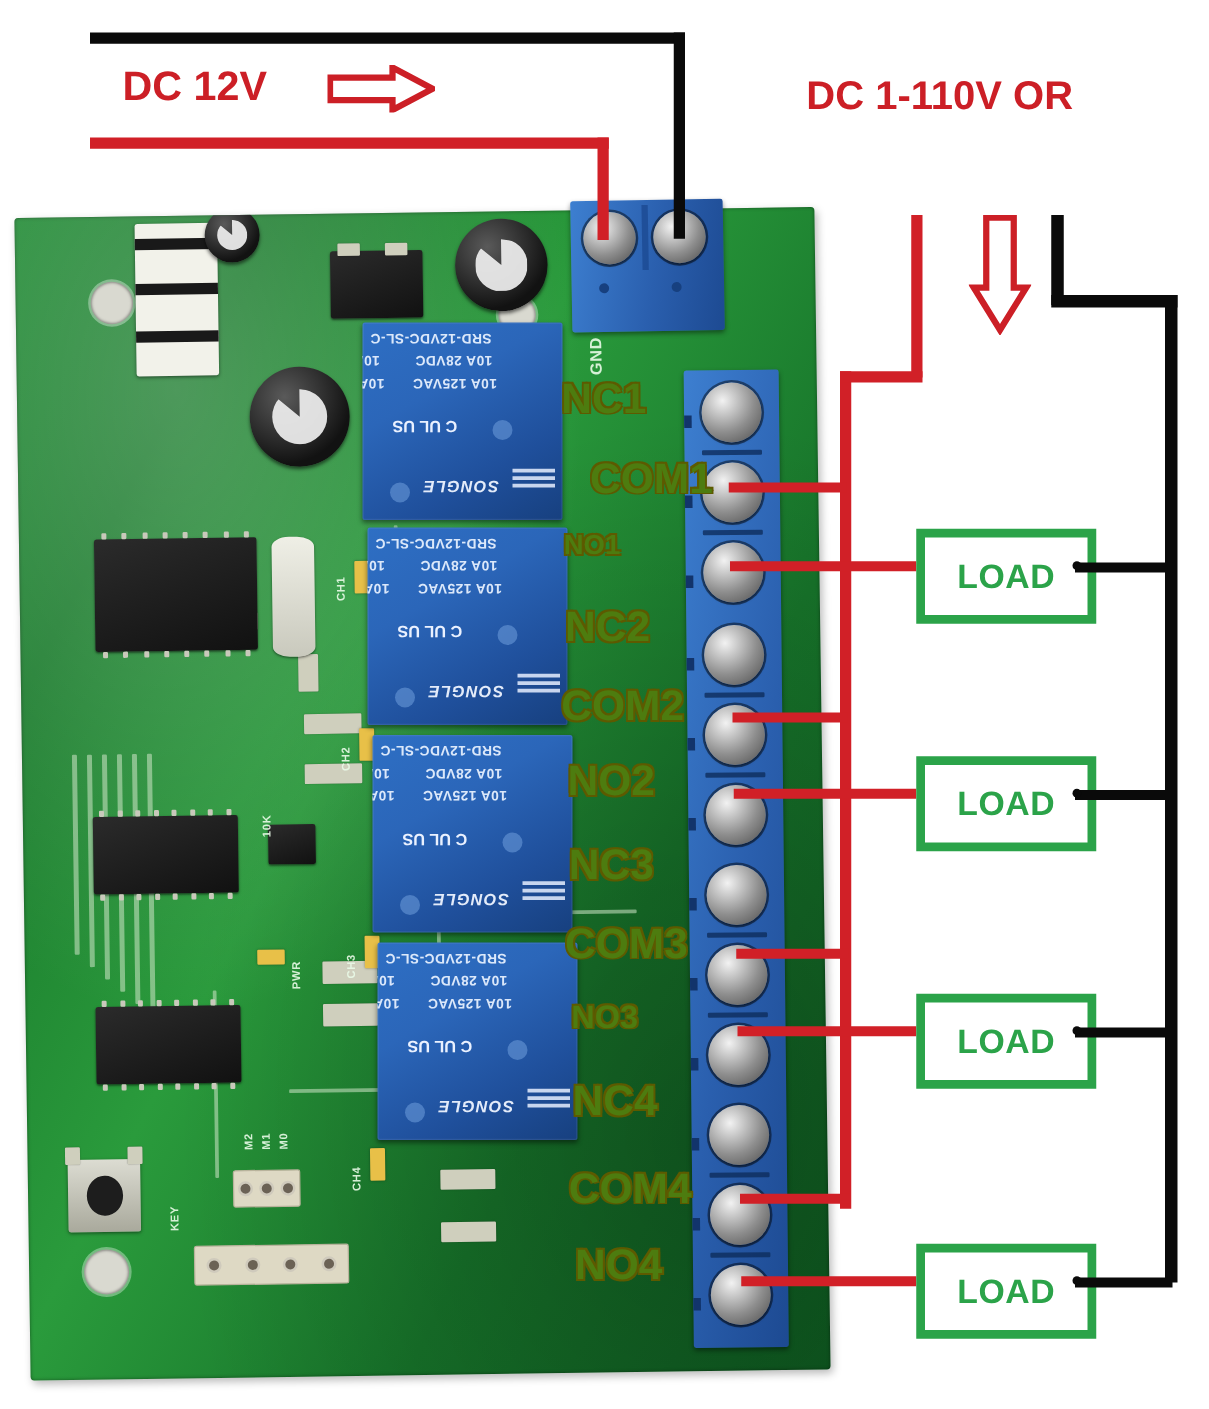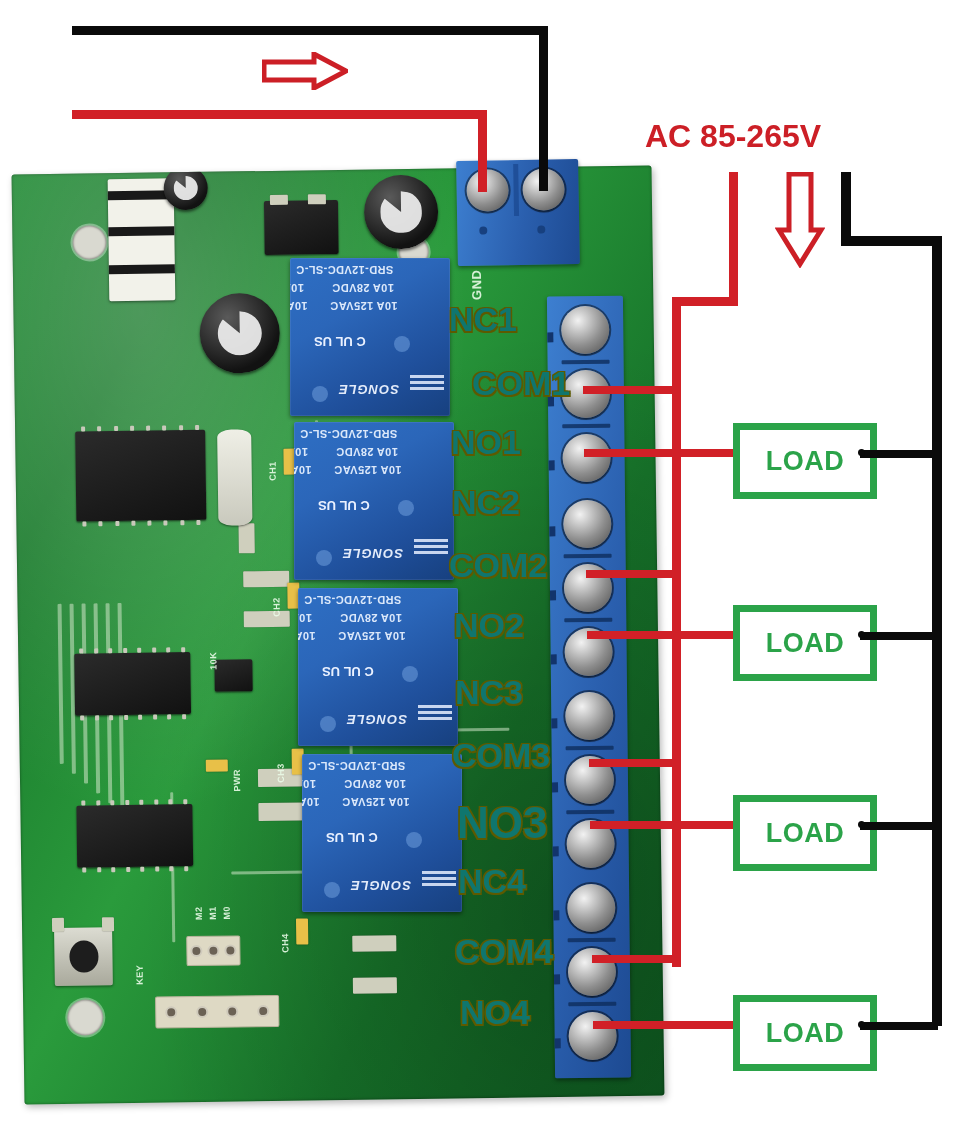--- a/index.html
+++ b/index.html
@@ -72,21 +72,21 @@
   .screw{position:absolute;border-radius:50%;
      background:radial-gradient(circle at 35% 30%,#f2f2f2,#8e8e8e 55%,#4a4a4a 100%);
      box-shadow:0 0 0 2px rgba(0,0,0,.45), 0 1px 2px rgba(0,0,0,.5);}
   .slot{position:absolute;height:4px;background:#0e2d5c;border-radius:1px;opacity:.8;}
 
   
   .w{position:absolute;}
   .wr{background:#d12027;}
   .wk{background:#0a0a0a;}
   .lbl-red{position:absolute;color:#cc1f26;font-weight:bold;white-space:nowrap;}
-  .lbl-yellow{position:absolute;color:#0f766e;font-weight:bold;white-space:nowrap;
+  .lbl-yellow{position:absolute;color:#4d7c0f;font-weight:bold;white-space:nowrap;
      text-shadow:-1.5px -1.5px 0 #5d5a00, 1.5px -1.5px 0 #5d5a00,
                  -1.5px 1.5px 0 #5d5a00, 1.5px 1.5px 0 #5d5a00;}
   .loadbox{position:absolute;border:7px solid #2ba349;background:#fff;
      display:flex;align-items:center;justify-content:center;}
   .loadbox span{color:#2ba349;font-size:27px;font-weight:bold;letter-spacing:.5px;}
   .dotjoint{position:absolute;width:7px;height:7px;background:#0a0a0a;border-radius:50%;}
   .arrow-r{position:absolute;}
   .arrow-d{position:absolute;}
 </style>
 </head>
@@ -362,25 +362,26 @@
     <div style="position:absolute;left:0;top:678px;width:6px;height:10px;background:#12346b;"></div>
     <div style="position:absolute;left:0;top:742px;width:6px;height:10px;background:#12346b;"></div>
   </div>
 
   <div class="w wk" style="left:72px;top:26px;width:476px;height:9px;"></div>
   <div class="w wk" style="left:539px;top:26px;width:9px;height:165px;"></div>
 
   <div class="w wr" style="left:72px;top:110px;width:415px;height:9px;"></div>
   <div class="w wr" style="left:478px;top:110px;width:9px;height:82px;"></div>
 
+  <div class="lbl-red" style="left:98px;top:50px;font-size:33px;">DC 12V</div>
   <svg class="arrow-r" style="left:262px;top:52px;" width="86" height="38" viewBox="0 0 86 38">
     <polygon points="2,10 52,10 52,2 84,19 52,36 52,28 2,28" fill="none" stroke="#cc1f26" stroke-width="5"></polygon>
   </svg>
 
-  <div class="lbl-red" style="left:645px;top:118px;font-size:32px;">AC 85-265V</div>
+  <div class="lbl-red" style="left:645px;top:58px;font-size:32px;">DC 1-110V OR</div>
   <svg class="arrow-d" style="left:775px;top:172px;" width="50" height="96" viewBox="0 0 50 96">
     <polygon points="14,2 36,2 36,58 46,58 25,92 4,58 14,58" fill="none" stroke="#cc1f26" stroke-width="5"></polygon>
   </svg>
 
   <div class="w wr" style="left:672px;top:297px;width:9px;height:670px;"></div>
   <div class="w wr" style="left:672px;top:297px;width:66px;height:9px;"></div>
   <div class="w wr" style="left:729px;top:172px;width:9px;height:130px;"></div>
 
   <div class="w wr" style="left:583px;top:386px;width:94px;height:8px;"></div>
   <div class="w wr" style="left:586px;top:570px;width:92px;height:8px;"></div>
@@ -412,27 +413,27 @@
   <div class="w wk" style="left:860px;top:632px;width:78px;height:8px;"></div>
   <div class="w wk" style="left:860px;top:822px;width:78px;height:8px;"></div>
   <div class="w wk" style="left:860px;top:1022px;width:78px;height:8px;"></div>
   <div class="dotjoint" style="left:858px;top:449px;"></div>
   <div class="dotjoint" style="left:858px;top:631px;"></div>
   <div class="dotjoint" style="left:858px;top:821px;"></div>
   <div class="dotjoint" style="left:858px;top:1021px;"></div>
 
   <div class="lbl-yellow" style="left:449px;top:300px;font-size:34px;">NC1</div>
   <div class="lbl-yellow" style="left:472px;top:364px;font-size:34px;">COM1</div>
-  <div class="lbl-yellow" style="left:451px;top:423px;font-size:34px;">NO1</div>
+  <div class="lbl-yellow" style="left:451px;top:423px;font-size:22px;">NO1</div>
 
   <div class="lbl-yellow" style="left:452px;top:483px;font-size:34px;text-align:center;">NC2</div>
   <div class="lbl-yellow" style="left:449px;top:546px;font-size:34px;">COM2</div>
   <div class="lbl-yellow" style="left:454px;top:606px;font-size:34px;">NO2</div>
 
   <div class="lbl-yellow" style="left:455px;top:673px;font-size:34px;">NC3</div>
   <div class="lbl-yellow" style="left:452px;top:736px;font-size:34px;">COM3</div>
-  <div class="lbl-yellow" style="left:457px;top:798px;font-size:44px;">NO3</div>
+  <div class="lbl-yellow" style="left:457px;top:798px;font-size:26px;">NO3</div>
 
   <div class="lbl-yellow" style="left:458px;top:862px;font-size:34px;">NC4</div>
   <div class="lbl-yellow" style="left:455px;top:932px;font-size:34px;">COM4</div>
   <div class="lbl-yellow" style="left:460px;top:993px;font-size:34px;">NO4</div>
 
 </div>
 
 </body></html>

